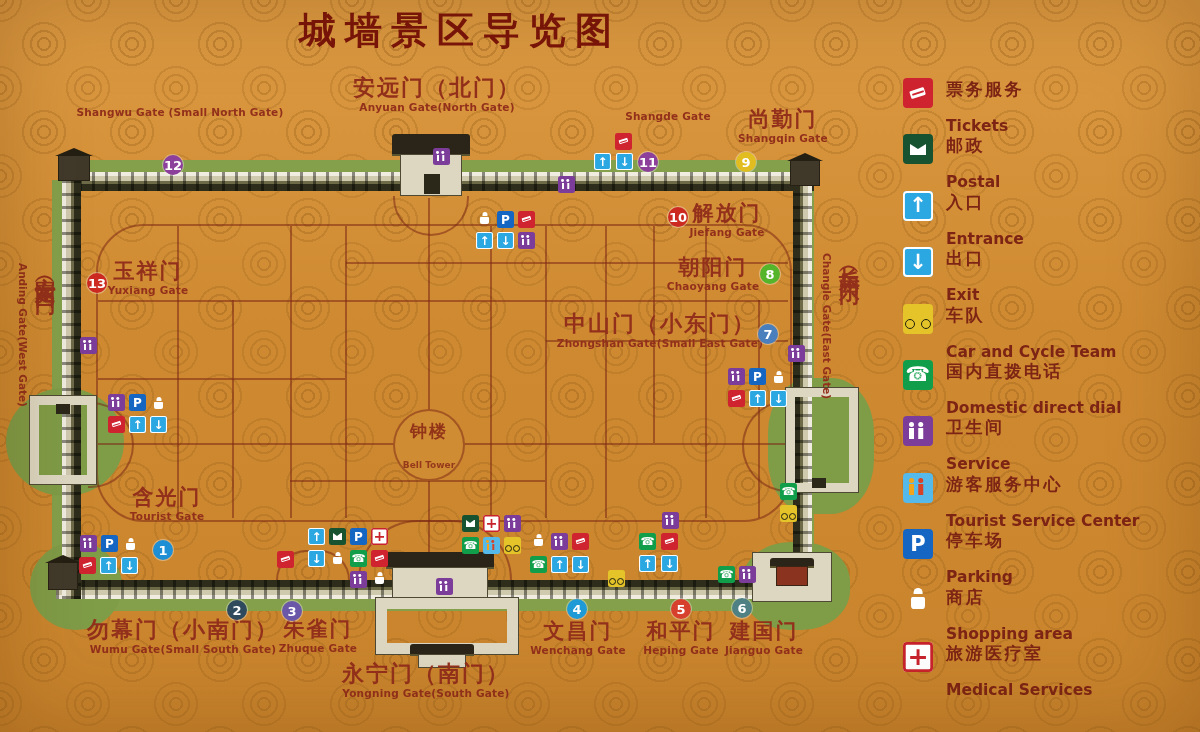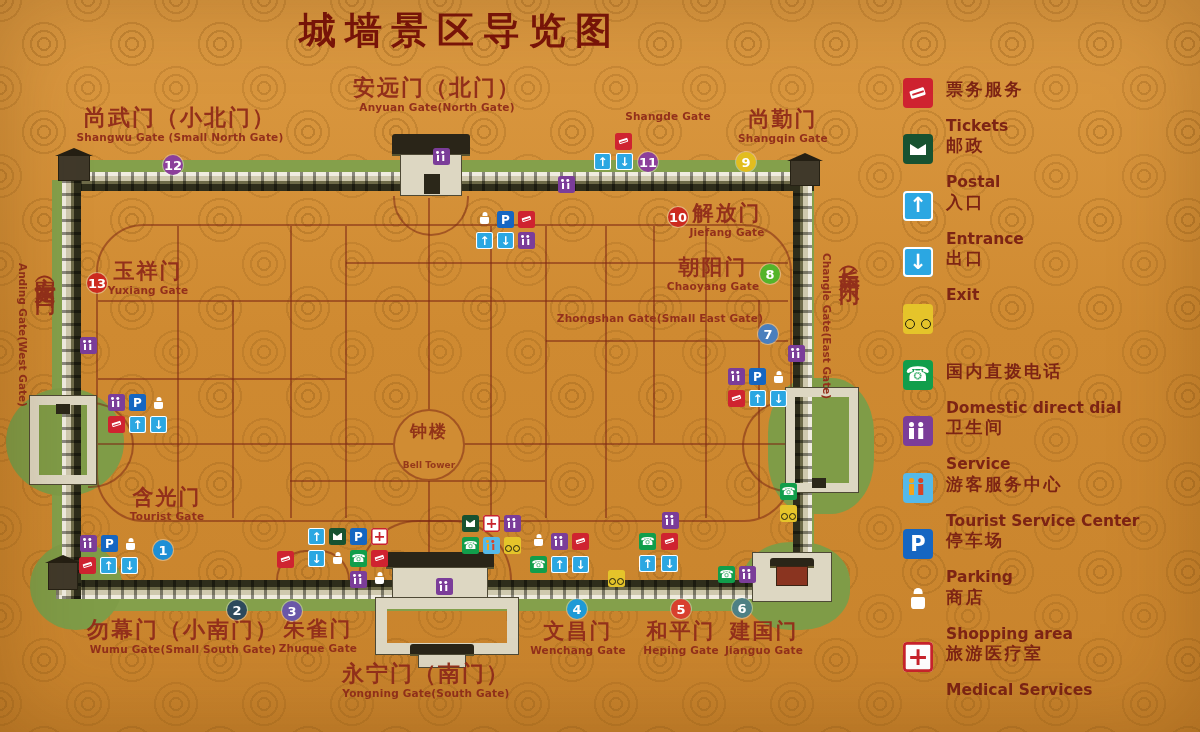--- a/index.html
+++ b/index.html
@@ -182,39 +182,39 @@
       <div class="bz">钟楼</div>
       <div class="be">Bell Tower</div>
     </div>
 
     <div id="gates">
         <div class="glabel lg" style="left: 287px; top: 76px;">
           <div class="zh">安远门（北门）</div>
           <div class="en">Anyuan Gate(North Gate)</div>
         </div>
         <div class="glabel lg" style="left: 30px; top: 106px;">
-          <div class="zh">尚武门（小北门）</div>
           <div class="en">Shangwu Gate (Small North Gate)</div>
         </div>
         <div class="glabel md" style="left: 518px; top: 110px;">
           <div class="en">Shangde Gate</div>
         </div>
         <div class="glabel md" style="left: 633px; top: 108px;">
           <div class="zh">尚勤门</div>
           <div class="en">Shangqin Gate</div>
         </div>
         <div class="glabel md" style="left: 577px; top: 202px;">
           <div class="zh">解放门</div>
           <div class="en">Jiefang Gate</div>
         </div>
         <div class="glabel md" style="left: 563px; top: 256px;">
           <div class="zh">朝阳门</div>
           <div class="en">Chaoyang Gate</div>
         </div>
         <div class="glabel lg" style="left: 510px; top: 312px;">
+          <div class="zh">中山门（小东门）</div>
           <div class="en">Zhongshan Gate(Small East Gate)</div>
         </div>
         <div class="glabel v" style="left: 820px; top: 250px;">
           <div class="en-v">Changle Gate(East  Gate)</div>
           <div class="zh-v">长乐门（东门）</div>
         </div>
         <div class="glabel v" style="left: 16px; top: 260px;">
           <div class="en-v">Anding Gate(West Gate)</div>
           <div class="zh-v">安定门（西门）</div>
         </div>
@@ -359,20 +359,24 @@
       </div>
       <div class="leg-item">
         <span class="ic s30 ic-exit"></span>
         <div class="leg-text">
           <div class="leg-zh">出口</div>
           <div class="leg-en">Exit</div>
         </div>
       </div>
       <div class="leg-item">
         <span class="ic s30 ic-bike"></span>
+        <div class="leg-text">
+          <div class="leg-zh">车队</div>
+          <div class="leg-en">Car and Cycle Team</div>
+        </div>
       </div>
       <div class="leg-item">
         <span class="ic s30 ic-phone"></span>
         <div class="leg-text">
           <div class="leg-zh">国内直拨电话</div>
           <div class="leg-en">Domestic direct dial</div>
         </div>
       </div>
       <div class="leg-item">
         <span class="ic s30 ic-toilet"></span>

